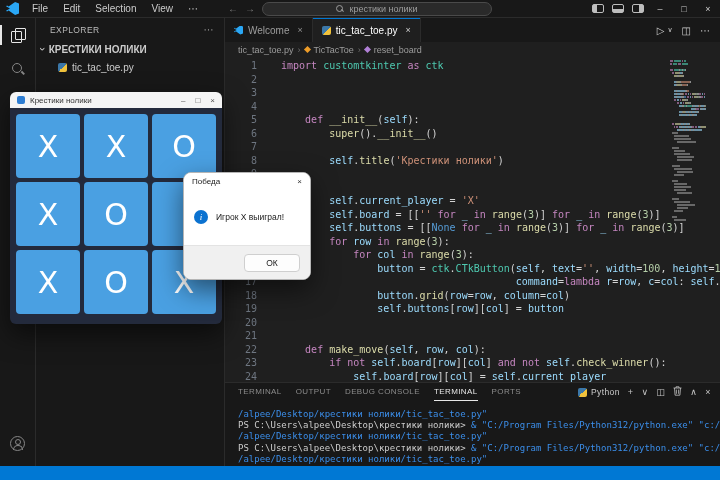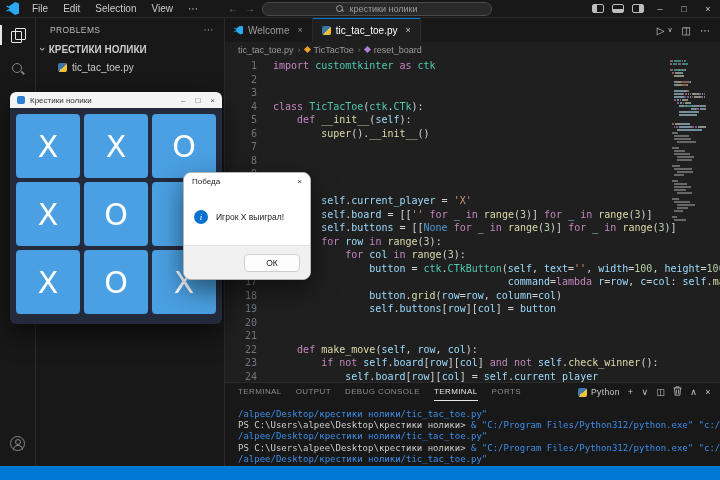--- a/index.html
+++ b/index.html
@@ -68,21 +68,21 @@
   .editor-actions .drop{font-size:7px;margin-left:-6px}
   #breadcrumbs{position:absolute;left:0;top:24px;right:0;height:15px;display:flex;align-items:center;gap:4px;padding-left:13px;font-size:9px;color:#9d9d9d}
   .bc-sep{color:#6e6e6e}
   .dmnd{width:5px;height:5px;transform:rotate(45deg);display:inline-block;flex:none}
   .dmnd.orange{background:#ee9d28}
   .dmnd.purple{background:#b180d7}
   #code-wrap{position:absolute;left:0;top:39px;right:0;bottom:0;overflow:hidden;
     font-family:"DejaVu Sans Mono",monospace;font-size:10px;line-height:13.5px;padding-top:2px}
   .code-line{display:flex;height:13.5px;white-space:pre}
   .ln{width:32px;text-align:right;color:#6e7681;flex:none}
-  .lt{margin-left:16px;white-space:pre}
+  .lt{margin-left:24px;white-space:pre}
   .tok-k{color:#C586C0}.tok-t{color:#4EC9B0}.tok-f{color:#DCDCAA}.tok-s{color:#CE9178}
   .tok-n{color:#B5CEA8}.tok-v{color:#9CDCFE}.tok-d{color:#D4D4D4}.tok-b{color:#569CD6}
   #minimap{position:absolute;right:14px;top:3px;width:36px;overflow:hidden}
   .mm-line{height:3px;display:flex;overflow:hidden}
   .mm-tok{height:2px;background:currentColor;opacity:.6;display:inline-block;flex:none}
   .mm-sp{display:inline-block;flex:none}
   .mm-gray{color:#9a9a9a}
 
   
   #panel{position:absolute;left:225px;top:382px;width:495px;height:84px;background:#181818;border-top:1px solid #2b2b2b}
@@ -163,21 +163,21 @@
     <span class="ab-item">
         <span class="icon-search"></span>
       </span>
     <span class="ab-item ab-bottom">
         <span class="icon-account"></span>
       </span>
   </div>
 
   <div id="sidebar">
     <div class="sb-header">
-      <span>PROBLEMS</span>
+      <span>EXPLORER</span>
       <span class="more">⋯</span>
     </div>
     <div class="tree-folder">
       <span class="twisty">›</span>
       <span>КРЕСТИКИ НОЛИКИ</span>
     </div>
     <div class="tree-file">
       <span class="py-icon"></span>
       <span>tic_tac_toe.py</span>
     </div>
@@ -211,25 +211,25 @@
       <span class="bc-sep">›</span>
       <span class="dmnd purple"></span>
       <span class="bc-item">reset_board</span>
     </div>
 
     <div id="code-wrap">
       <div id="code-lines">
           <div class="code-line"><span class="ln">1</span><span class="lt"><span class="tok-k">import</span><span class="tok-d"> </span><span class="tok-t">customtkinter</span><span class="tok-d"> </span><span class="tok-k">as</span><span class="tok-d"> </span><span class="tok-t">ctk</span></span></div>
           <div class="code-line"><span class="ln">2</span></div>
           <div class="code-line"><span class="ln">3</span><span class="lt"></span></div>
-          <div class="code-line"><span class="ln">4</span><span class="lt"><span class="tok-k">class</span><span class="tok-d"> </span><span class="tok-t">TicTacToe</span><span class="tok-d">(</span><span class="tok-t">ctk</span><span class="tok-d">.</span><span class="tok-t">CTk</span><span class="tok-d">):</span></span></div>
+          <div class="code-line"><span class="ln">4</span></div>
           <div class="code-line"><span class="ln">5</span><span class="lt"><span class="tok-d">    </span><span class="tok-k">def</span><span class="tok-d"> </span><span class="tok-f">__init__</span><span class="tok-d">(</span><span class="tok-v">self</span><span class="tok-d">):</span></span></div>
           <div class="code-line"><span class="ln">6</span><span class="lt"><span class="tok-d">        </span><span class="tok-f">super</span><span class="tok-d">().</span><span class="tok-f">__init__</span><span class="tok-d">()</span></span></div>
           <div class="code-line"><span class="ln">7</span><span class="lt"></span></div>
-          <div class="code-line"><span class="ln">8</span></div>
+          <div class="code-line"><span class="ln">8</span><span class="lt"><span class="tok-d">        </span><span class="tok-v">self</span><span class="tok-d">.</span><span class="tok-f">title</span><span class="tok-d">(</span><span class="tok-s">'Крестики нолики'</span><span class="tok-d">)</span></span></div>
           <div class="code-line"><span class="ln">9</span></div>
           <div class="code-line"><span class="ln">10</span><span class="lt"></span></div>
           <div class="code-line"><span class="ln">11</span><span class="lt"><span class="tok-d">        </span><span class="tok-v">self</span><span class="tok-d">.</span><span class="tok-v">current_player</span><span class="tok-d"> = </span><span class="tok-s">'X'</span></span></div>
           <div class="code-line"><span class="ln">12</span><span class="lt"><span class="tok-d">        </span><span class="tok-v">self</span><span class="tok-d">.</span><span class="tok-v">board</span><span class="tok-d"> = [[</span><span class="tok-s">''</span><span class="tok-d"> </span><span class="tok-k">for</span><span class="tok-d"> </span><span class="tok-v">_</span><span class="tok-d"> </span><span class="tok-k">in</span><span class="tok-d"> </span><span class="tok-f">range</span><span class="tok-d">(</span><span class="tok-n">3</span><span class="tok-d">)] </span><span class="tok-k">for</span><span class="tok-d"> </span><span class="tok-v">_</span><span class="tok-d"> </span><span class="tok-k">in</span><span class="tok-d"> </span><span class="tok-f">range</span><span class="tok-d">(</span><span class="tok-n">3</span><span class="tok-d">)]</span></span></div>
           <div class="code-line"><span class="ln">13</span><span class="lt"><span class="tok-d">        </span><span class="tok-v">self</span><span class="tok-d">.</span><span class="tok-v">buttons</span><span class="tok-d"> = [[</span><span class="tok-b">None</span><span class="tok-d"> </span><span class="tok-k">for</span><span class="tok-d"> </span><span class="tok-v">_</span><span class="tok-d"> </span><span class="tok-k">in</span><span class="tok-d"> </span><span class="tok-f">range</span><span class="tok-d">(</span><span class="tok-n">3</span><span class="tok-d">)] </span><span class="tok-k">for</span><span class="tok-d"> </span><span class="tok-v">_</span><span class="tok-d"> </span><span class="tok-k">in</span><span class="tok-d"> </span><span class="tok-f">range</span><span class="tok-d">(</span><span class="tok-n">3</span><span class="tok-d">)]</span></span></div>
           <div class="code-line"><span class="ln">14</span><span class="lt"><span class="tok-d">        </span><span class="tok-k">for</span><span class="tok-d"> </span><span class="tok-v">row</span><span class="tok-d"> </span><span class="tok-k">in</span><span class="tok-d"> </span><span class="tok-f">range</span><span class="tok-d">(</span><span class="tok-n">3</span><span class="tok-d">):</span></span></div>
           <div class="code-line"><span class="ln">15</span><span class="lt"><span class="tok-d">            </span><span class="tok-k">for</span><span class="tok-d"> </span><span class="tok-v">col</span><span class="tok-d"> </span><span class="tok-k">in</span><span class="tok-d"> </span><span class="tok-f">range</span><span class="tok-d">(</span><span class="tok-n">3</span><span class="tok-d">):</span></span></div>
           <div class="code-line"><span class="ln">16</span><span class="lt"><span class="tok-d">                </span><span class="tok-v">button</span><span class="tok-d"> = </span><span class="tok-t">ctk</span><span class="tok-d">.</span><span class="tok-t">CTkButton</span><span class="tok-d">(</span><span class="tok-v">self</span><span class="tok-d">, </span><span class="tok-v">text</span><span class="tok-d">=</span><span class="tok-s">''</span><span class="tok-d">, </span><span class="tok-v">width</span><span class="tok-d">=</span><span class="tok-n">100</span><span class="tok-d">, </span><span class="tok-v">height</span><span class="tok-d">=</span><span class="tok-n">100</span><span class="tok-d">,</span></span></div>
           <div class="code-line"><span class="ln">17</span><span class="lt"><span class="tok-d">                                       </span><span class="tok-v">command</span><span class="tok-d">=</span><span class="tok-k">lambda</span><span class="tok-d"> </span><span class="tok-v">r</span><span class="tok-d">=</span><span class="tok-v">row</span><span class="tok-d">, </span><span class="tok-v">c</span><span class="tok-d">=</span><span class="tok-v">col</span><span class="tok-d">: </span><span class="tok-v">self</span><span class="tok-d">.</span><span class="tok-f">make_move</span></span></div>
           <div class="code-line"><span class="ln">18</span><span class="lt"><span class="tok-d">                </span><span class="tok-v">button</span><span class="tok-d">.</span><span class="tok-f">grid</span><span class="tok-d">(</span><span class="tok-v">row</span><span class="tok-d">=</span><span class="tok-v">row</span><span class="tok-d">, </span><span class="tok-v">column</span><span class="tok-d">=</span><span class="tok-v">col</span><span class="tok-d">)</span></span></div>

